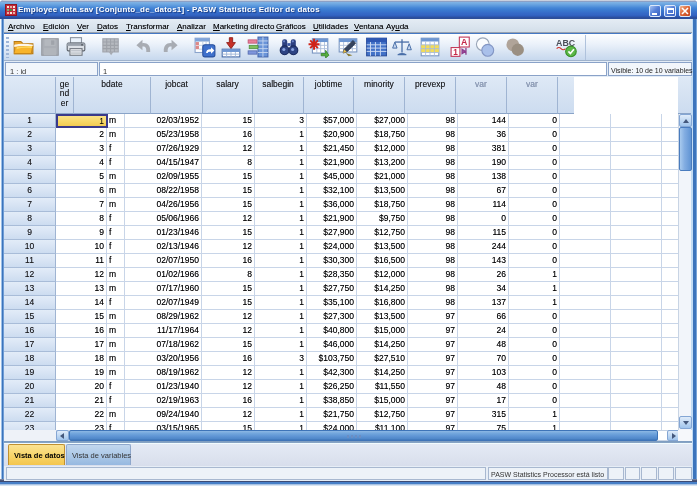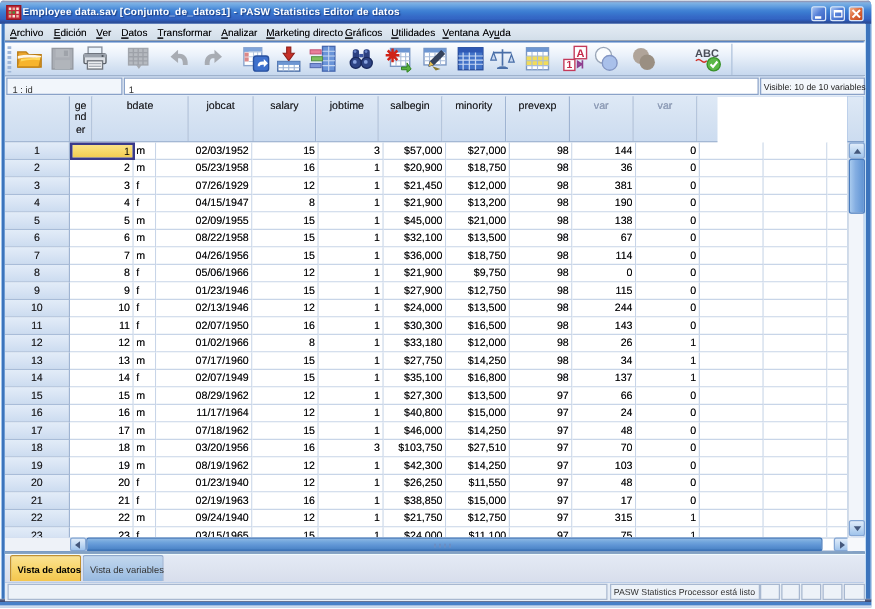--- a/index.html
+++ b/index.html
@@ -225,22 +225,22 @@
       <div id="refedit">1</div>
       <div id="refvis">Visible: 10 de 10 variables</div>
 </div>
 <div id="gridwrap">
 <div class="hrow">
 <div class="hcell" style="width:52px"></div>
 <div class="hcell" style="width:18px">ge<br>nd<br>er</div>
 <div class="hcell" style="width:77px">bdate</div>
 <div class="hcell" style="width:52px">jobcat</div>
 <div class="hcell" style="width:50px">salary</div>
+<div class="hcell" style="width:51px">salbegin</div>
 <div class="hcell" style="width:50px">jobtime</div>
-<div class="hcell" style="width:51px">salbegin</div>
 <div class="hcell" style="width:51px">minority</div>
 <div class="hcell" style="width:51px">prevexp</div>
 <div class="hcell hvar" style="width:51px">var</div>
 <div class="hcell hvar" style="width:51px">var</div>
 <div class="hcell" style="width:16px;border-right:none"></div>
 </div>
 <div class="drow">
 <div class="rh" style="width:52px">1</div>
 <div class="dc" style="width:51px">1</div>
 <div class="dc dg" style="width:18px">m</div>
@@ -416,21 +416,21 @@
 <div class="dc" style="width:51px"></div>
 <div class="dc" style="width:16px;border-right:none"></div>
 </div>
 <div class="drow">
 <div class="rh" style="width:52px">12</div>
 <div class="dc" style="width:51px">12</div>
 <div class="dc dg" style="width:18px">m</div>
 <div class="dc" style="width:77px">01/02/1966</div>
 <div class="dc" style="width:53px">8</div>
 <div class="dc" style="width:52px">1</div>
-<div class="dc" style="width:50px">$33,180</div>
+<div class="dc" style="width:50px">$28,350</div>
 <div class="dc" style="width:51px">$12,000</div>
 <div class="dc" style="width:50px">98</div>
 <div class="dc" style="width:51px">26</div>
 <div class="dc" style="width:51px">1</div>
 <div class="dc" style="width:51px"></div>
 <div class="dc" style="width:51px"></div>
 <div class="dc" style="width:16px;border-right:none"></div>
 </div>
 <div class="drow">
 <div class="rh" style="width:52px">13</div>

